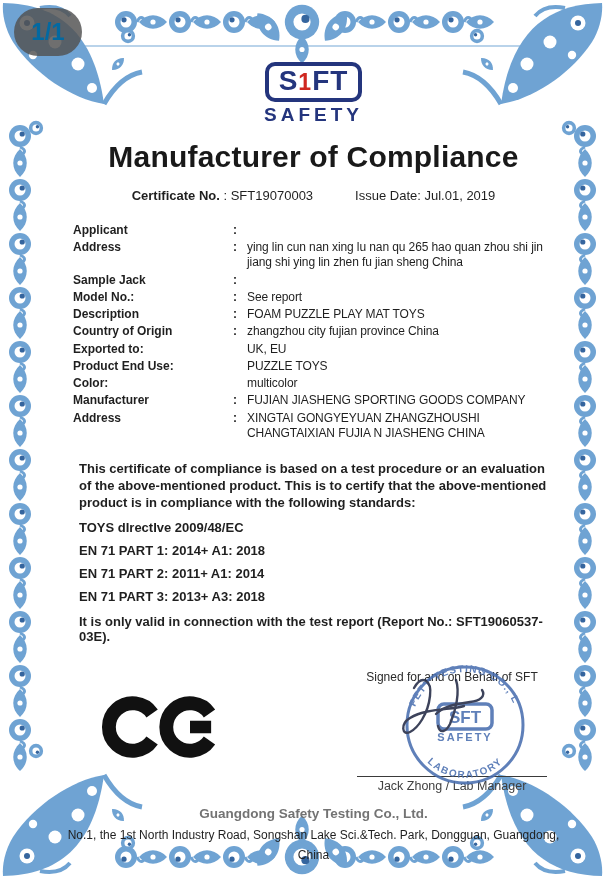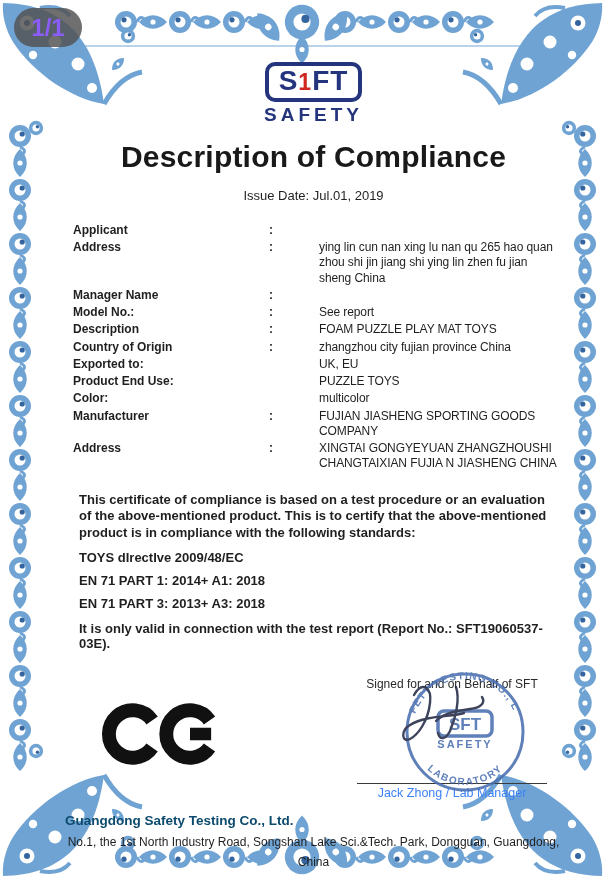--- a/index.html
+++ b/index.html
@@ -4,58 +4,58 @@
 <style>
   html,body{margin:0;padding:0;background:#ffffff;}
   .page{
     position:relative;width:605px;height:879px;background:#ffffff;overflow:hidden;
     font-family:"Liberation Sans", sans-serif;color:#1f1f1f;
   }
   
   .border-svg{position:absolute;left:0;top:0;width:605px;height:879px;pointer-events:none;}
   
   .page-badge{
-    position:absolute;left:14px;top:8px;width:68px;height:39px;border-radius:26px;
-    background:rgba(82,82,82,.83);color:#8b5cf6;font-size:24px;font-weight:bold;
+    position:absolute;left:14px;top:8px;width:68px;height:48px;border-radius:26px;
+    background:rgba(82,82,82,.83);color:#0369a1;font-size:24px;font-weight:bold;
     display:flex;align-items:center;justify-content:center;z-index:5;
   }
   
   .content{position:absolute;left:65px;top:62px;width:497px;z-index:2;}
   .logo-wrap{width:112px;margin:0 auto;text-align:center;}
   .logo-box{
     display:inline-block;border:4px solid #24357d;border-radius:10px;
     padding:1px 10px 3px 10px;line-height:1;
   }
   .logo-box .lt{font-weight:800;font-size:28px;color:#24357d;letter-spacing:1px;}
   .logo-box .lr{font-weight:800;font-size:23px;color:#cf2720;letter-spacing:1px;}
   .logo-sub{font-weight:800;font-size:19px;color:#24357d;letter-spacing:4px;margin-top:2px;}
   .title{
     text-align:center;font-size:30px;font-weight:bold;margin-top:14px;letter-spacing:.2px;color:#191919;
   }
   .certline{display:flex;justify-content:center;gap:42px;margin-top:14px;font-size:13px;}
   .certline .b{font-weight:bold;}
   .fields{margin-top:20px;}
-  .frow{display:grid;grid-template-columns:168px 14px 1fr;font-size:12px;line-height:1.27;margin-bottom:2px;gap:36px;}
+  .frow{display:grid;grid-template-columns:168px 14px 1fr;font-size:12px;line-height:1.27;margin-bottom:2px;}
   .flabel{font-weight:bold;padding-left:8px;}
   .fsep{font-weight:bold;text-align:left;}
   .fvalue{letter-spacing:-0.1px;}
   .para{margin-top:20px;padding-left:14px;padding-right:4px;font-size:13px;font-weight:bold;line-height:1.3;}
   .standards{padding-left:14px;margin-top:7px;}
   .std-line{font-size:13px;font-weight:bold;margin-top:8px;}
   .validity{padding-left:14px;margin-top:10px;font-size:13px;font-weight:bold;}
   
   .sign-area{position:relative;height:132px;margin-top:26px;}
   .ce-mark{position:absolute;left:36px;top:22px;}
   .sign-col{position:absolute;right:-6px;top:0;width:232px;text-align:center;}
   .signed-for{position:relative;font-size:12px;z-index:1;color:#2a2a2a;}
   .stamp-wrap{position:absolute;left:50%;top:-4px;transform:translateX(-50%);z-index:3;opacity:.88;}
   .sig-rule{border-top:1.5px solid #3a3a3a;width:190px;margin:92px auto 0 auto;position:relative;z-index:1;}
-  .signatory{font-size:12.5px;margin-top:2px;position:relative;z-index:1;color:#3b82f6;}
-  
-  .company{text-align:left;font-size:13.5px;font-weight:bold;margin-top:4px;color:#0c4a6e;}
+  .signatory{font-size:12.5px;margin-top:2px;position:relative;z-index:1;color:#404040;}
+  
+  .company{text-align:center;font-size:13.5px;font-weight:bold;margin-top:4px;color:#737373;}
   .addr{text-align:center;font-size:12px;margin-top:5px;line-height:1.65;}
 </style>
 </head>
 <body>
 
 <div class="page">
 
   <svg class="border-svg" viewBox="0 0 605 879" xmlns="http://www.w3.org/2000/svg">
     <defs>
       <g id="curl">
@@ -160,41 +160,42 @@
 
   <div class="content">
 
     <div class="logo-wrap">
       <div class="logo-box">
         <span class="lt">S</span><span class="lr">1</span><span class="lt">FT</span>
       </div>
       <div class="logo-sub">SAFETY</div>
     </div>
 
-    <div class="title">Description of Compliance</div>
+    <div class="title">Manufacturer of Compliance</div>
 
     <div class="certline">
+      <span><span class="b">Certificate No.</span> <span>:</span> <span>SFT19070003</span></span>
       <span>Issue Date: Jul.01, 2019</span>
     </div>
 
     <div class="fields">
 
         <div class="frow">
           <span class="flabel">Applicant</span>
           <span class="fsep">:</span>
         </div>
 
         <div class="frow">
           <span class="flabel">Address</span>
           <span class="fsep">:</span>
           <span class="fvalue">ying lin cun nan xing lu nan qu 265 hao quan zhou shi jin jiang shi ying lin zhen fu jian sheng China</span>
         </div>
 
         <div class="frow">
-          <span class="flabel">Manager Name</span>
+          <span class="flabel">Sample Jack</span>
           <span class="fsep">:</span>
         </div>
 
         <div class="frow">
           <span class="flabel">Model No.:</span>
           <span class="fsep">:</span>
           <span class="fvalue">See report</span>
         </div>
 
         <div class="frow">
@@ -241,20 +242,21 @@
       </div>
 
     <div class="para">This certificate of compliance is based on a test procedure or an evaluation of the above-mentioned product. This is to certify that the above-mentioned product is in compliance with the following standards:</div>
 
     <div class="standards">
 
         <div class="std-line">TOYS dIrectIve 2009/48/EC</div>
 
         <div class="std-line">EN 71 PART 1: 2014+ A1: 2018</div>
 
+        <div class="std-line">EN 71 PART 2: 2011+ A1: 2014</div>
 
         <div class="std-line">EN 71 PART 3: 2013+ A3: 2018</div>
       </div>
 
     <div class="validity">It is only valid in connection with the test report (Report No.: SFT19060537-03E).</div>
 
     <div class="sign-area">
       <svg class="ce-mark" width="122" height="70" viewBox="0 0 185 100" xmlns="http://www.w3.org/2000/svg">
         <path d="M77.5,29.4 A36,36 0 1 0 77.5,70.6" fill="none" stroke="#111111" stroke-width="21"></path>
         <path d="M164.5,29.4 A36,36 0 1 0 164.5,70.6" fill="none" stroke="#111111" stroke-width="21"></path>

